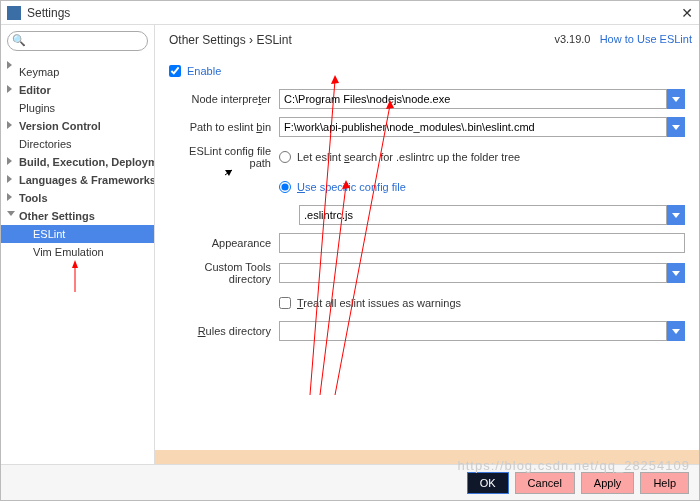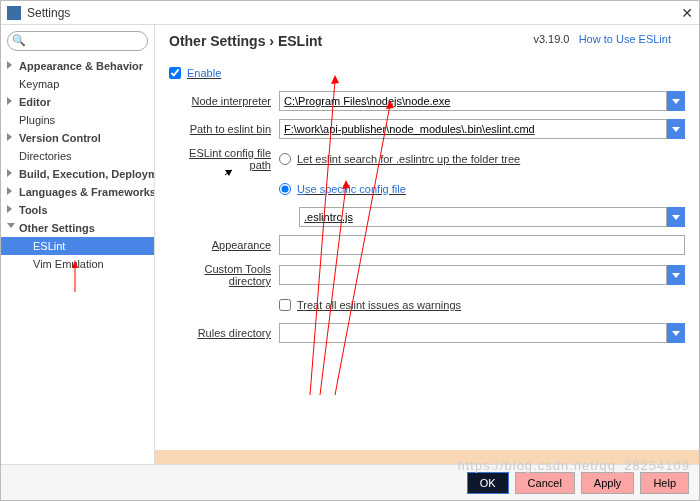--- a/index.html
+++ b/index.html
@@ -16,25 +16,25 @@
 .search .mag { position: absolute; left: 5px; top: 3px; font-size: 11px; color: #888; }
 .tree { flex: 1; overflow: auto; }
 .tree-item { padding: 3px 0 3px 18px; position: relative; cursor: default; white-space: nowrap; }
 .tree-item.category { font-weight: bold; color: #444; }
 .tree-item.sub { padding-left: 32px; font-weight: normal; }
 .tree-item.selected { background: #4a86e8; color: #fff; }
 .arrow { position: absolute; left: 6px; top: 4px; width: 0; height: 0; }
 .arrow.right { border-top: 4px solid transparent; border-bottom: 4px solid transparent; border-left: 5px solid #888; }
 .arrow.down { border-left: 4px solid transparent; border-right: 4px solid transparent; border-top: 5px solid #888; }
 .main { flex: 1; display: flex; flex-direction: column; padding: 8px 14px; position: relative; }
-.breadcrumb { font-size: 14px; font-weight: bold; padding-bottom: 6px; }
-.version-row { position: absolute; right: 28px; top: 8px; font-size: 11px; }
+.breadcrumb { font-size: 12px; font-weight: normal; padding-bottom: 6px; }
+.version-row { position: absolute; right: 7px; top: 8px; font-size: 11px; }
 .version-row a { color: #2a6dd4; text-decoration: none; }
 .content { margin-top: 8px; }
-.row { display: flex; align-items: center; margin-bottom: 8px; min-height: 20px; text-decoration: underline; }
+.row { display: flex; align-items: center; margin-bottom: 8px; min-height: 20px; }
 .row label.fld { width: 110px; text-align: right; padding-right: 8px; }
 .row label.fld u { text-decoration: underline; }
 .row .ctrl { flex: 1; display: flex; align-items: center; }
 .text-input { flex: 1; height: 20px; border: 1px solid #aaa; padding: 0 4px; font-size: 11px; }
 .dropbtn { width: 18px; height: 20px; background: #4a86e8; display: flex; align-items: center; justify-content: center; cursor: pointer; }
 .dropbtn svg { fill: #fff; }
 .radio { width: 12px; height: 12px; margin-right: 6px; }
 .checkbox { width: 12px; height: 12px; margin-right: 6px; }
 .indent-config .ctrl { margin-left: 20px; }
 .warn-strip { position: absolute; bottom: 0; left: 0; right: 0; height: 14px; background: #f8d7b5; }
@@ -53,21 +53,21 @@
     <span class="title">Settings</span>
     <span class="close">✕</span>
   </div>
   <div class="body">
     <div class="sidebar">
       <div class="search">
         <span class="mag">🔍</span>
         <input type="text" placeholder="" style="">
       </div>
       <div class="tree" id="tree">
-          <div class="tree-item category"><span class="arrow right"></span><span>Appearance &amp; Behavior</span></div>
+          <div class="tree-item category"><span class="arrow right"></span></div>
           <div class="tree-item"><span>Keymap</span></div>
           <div class="tree-item category"><span class="arrow right"></span><span>Editor</span></div>
           <div class="tree-item"><span>Plugins</span></div>
           <div class="tree-item category"><span class="arrow right"></span><span>Version Control</span></div>
           <div class="tree-item"><span>Directories</span></div>
           <div class="tree-item category"><span class="arrow right"></span><span>Build, Execution, Deployment</span></div>
           <div class="tree-item category"><span class="arrow right"></span><span>Languages &amp; Frameworks</span></div>
           <div class="tree-item category"><span class="arrow right"></span><span>Tools</span></div>
           <div class="tree-item category"><span class="arrow down"></span><span>Other Settings</span></div>
           <div class="tree-item sub selected"><span>ESLint</span></div>

